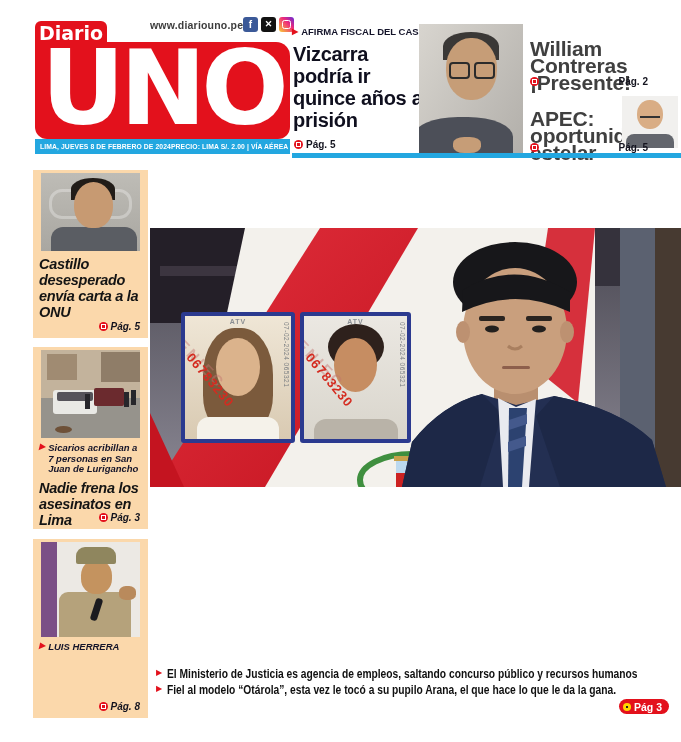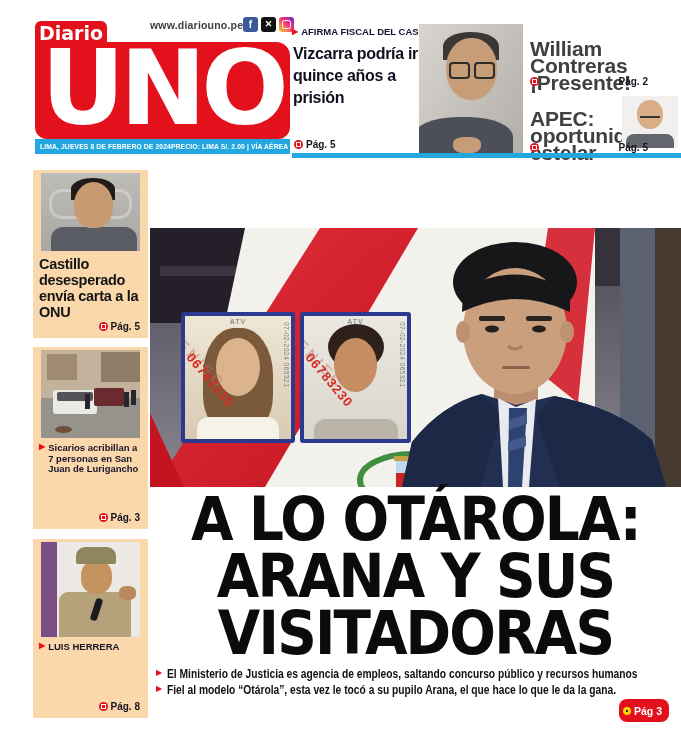--- a/index.html
+++ b/index.html
@@ -29,21 +29,21 @@
 
   
   .kick{display:flex;align-items:center;gap:3px;font-weight:bold;color:#14142a;}
   .arrow{color:#e3111c;font-size:8px;line-height:1;}
   .pag{display:flex;align-items:center;gap:3px;font-weight:bold;font-size:10px;color:#14141f;}
   .dot{width:9px;height:9px;border-radius:50%;flex:0 0 auto;
        background:radial-gradient(circle at 50% 50%,#e3111c 0 1.6px,#fff 1.6px 2.9px,#e3111c 2.9px 4.5px);}
 
   
   .ts-kick{position:absolute;left:292px;top:26px;font-size:9.5px;}
-  .ts-head{position:absolute;left:293px;top:43px;width:134px;font-weight:bold;font-size:16px;
+  .ts-head{position:absolute;left:293px;top:43px;width:134px;font-weight:bold;font-size:20px;
            line-height:22px;color:#0f0f1e;letter-spacing:-0.3px;}
   .ts-pag{position:absolute;left:294px;top:139px;}
   .ph{position:absolute;overflow:hidden;}
   .ph-viz{left:419px;top:24px;width:104px;height:129px;background:linear-gradient(120deg,#d8d5cf,#b2afaa);}
   .ph-viz .hair{position:absolute;left:24px;top:8px;width:56px;height:28px;background:#3a3836;border-radius:50% 50% 0 0;}
   .ph-viz .head{position:absolute;left:27px;top:14px;width:51px;height:62px;background:#c69d77;border-radius:48%;}
   .ph-viz .gl{position:absolute;top:38px;width:17px;height:13px;border:2px solid #2b2b2b;border-radius:4px;}
   .ph-viz .gl.l{left:30px;} .ph-viz .gl.r{left:55px;}
   .ph-viz .body{position:absolute;left:-6px;bottom:-8px;width:100px;height:44px;background:#4c4f58;border-radius:45% 45% 0 0;}
   .ph-viz .hand{position:absolute;left:34px;bottom:0;width:28px;height:16px;background:#c69d77;border-radius:40%;}
@@ -61,21 +61,21 @@
 
   .blue-line{position:absolute;left:292px;top:153px;width:389px;height:5px;background:#23a7e0;}
 
   
   .lead{position:absolute;left:150px;top:170px;width:531px;height:56px;background:#23a7e0;
         display:flex;flex-direction:column;align-items:center;justify-content:center;gap:0;}
   .lead div{color:#fff;font-weight:bold;font-size:21.5px;line-height:25px;white-space:nowrap;
             transform:scaleX(0.82);letter-spacing:-0.2px;}
 
   
-  .sb{position:absolute;left:33px;width:115px;background:#fbd8ab;box-sizing:border-box;padding:0 6px;}
+  .sb{position:absolute;left:33px;width:115px;background:#fbd8ab;box-sizing:border-box;padding:0 6px;font-style:italic;}
   .sb .ph{position:relative;margin:3px 2px 0 2px;height:78px;}
   .sb .head-l{font-weight:bold;font-size:14.5px;line-height:16px;color:#141414;margin-top:5px;letter-spacing:-0.3px;}
   .sb .kick{font-size:9.5px;line-height:10.5px;margin-top:5px;align-items:flex-start;}
   .sb .pag{position:absolute;right:8px;bottom:6px;}
 
   .ph-cast{background:linear-gradient(#bebcb6,#a9a7a1);}
   .ph-cast .wm{position:absolute;top:16px;left:8px;right:8px;height:24px;border:3px solid rgba(255,255,255,.30);border-radius:13px;}
   .ph-cast .hair{position:absolute;left:30px;top:5px;width:44px;height:22px;background:#211c18;border-radius:50% 50% 0 0;}
   .ph-cast .head{position:absolute;left:33px;top:9px;width:39px;height:46px;background:#c79a72;border-radius:50% 50% 45% 45%;}
   .ph-cast .body{position:absolute;left:10px;bottom:-2px;width:86px;height:26px;background:#5a5d63;border-radius:12px 12px 0 0;}
@@ -122,21 +122,21 @@
   .mh{position:absolute;left:150px;top:490px;width:531px;text-align:center;}
   .mh div{font-family:"DejaVu Sans",sans-serif;font-weight:bold;color:#0b0b0b;font-size:61px;
           line-height:57px;white-space:nowrap;transform:scaleX(0.9);letter-spacing:-2px;}
 
   
   .bullets{position:absolute;left:156px;top:667px;width:522px;}
   .brow{display:flex;align-items:flex-start;gap:5px;margin-bottom:2px;}
   .brow .arrow{margin-top:2px;}
   .brow span.txt{font-weight:bold;font-size:12.5px;color:#101010;white-space:nowrap;
                  transform:scaleX(0.82);transform-origin:left center;display:inline-block;}
-  .badge{position:absolute;right:12px;top:699px;height:23px;background:#e3111c;border-radius:8px;
+  .badge{position:absolute;right:12px;top:699px;height:15px;background:#e3111c;border-radius:8px;
          display:flex;align-items:center;gap:3px;padding:0 7px 0 4px;}
   .badge .ydot{width:8px;height:8px;border-radius:50%;
                background:radial-gradient(circle,#222 0 1.5px,#ffd400 1.5px 4px);}
   .badge span.t{color:#fff;font-weight:bold;font-size:10.5px;}
 </style>
 </head>
 <body>
 
 <div id="page">
 
@@ -217,20 +217,21 @@
       <div class="van"></div>
       <div class="f1"></div>
         <div class="f2"></div>
       <div class="f3"></div>
       <div class="dog"></div>
     </div>
     <div class="kick">
       <span class="arrow">▶</span>
       <span>Sicarios acribillan a 7 personas en San Juan de Lurigancho</span>
     </div>
+    <div class="head-l">Nadie frena los asesinatos en Lima</div>
     <div class="pag">
       <span class="dot"></span>
       <span>Pág. 3</span>
     </div>
   </div>
 
   <div class="sb" style="top:539px;height:179px;">
     <div class="ph ph-herr">
       <div class="vest"></div>
       <div class="head"></div>
@@ -315,25 +316,20 @@
       <div class="hair"></div>
       <div class="face"></div>
       <div class="blouse"></div>
       <div class="atv">ATV</div>
       <div class="wmag">RENIEC</div>
       <div class="wmnum">06783230</div>
       <div class="sdate">07-02-2024 065321</div>
     </div>
   </figure>
 
-  <div class="mh">
-    <div>A LO OTÁROLA:</div>
-    <div>ARANA Y SUS</div>
-    <div>VISITADORAS</div>
-  </div>
 
   <div class="bullets">
     <div class="brow">
       <span class="arrow">▶</span>
       <span class="txt">El Ministerio de Justicia es agencia de empleos, saltando concurso público y recursos humanos</span>
     </div>
     <div class="brow">
       <span class="arrow">▶</span>
       <span class="txt">Fiel al modelo “Otárola”, esta vez le tocó a su pupilo Arana, el que hace lo que le da la gana.</span>
     </div>

